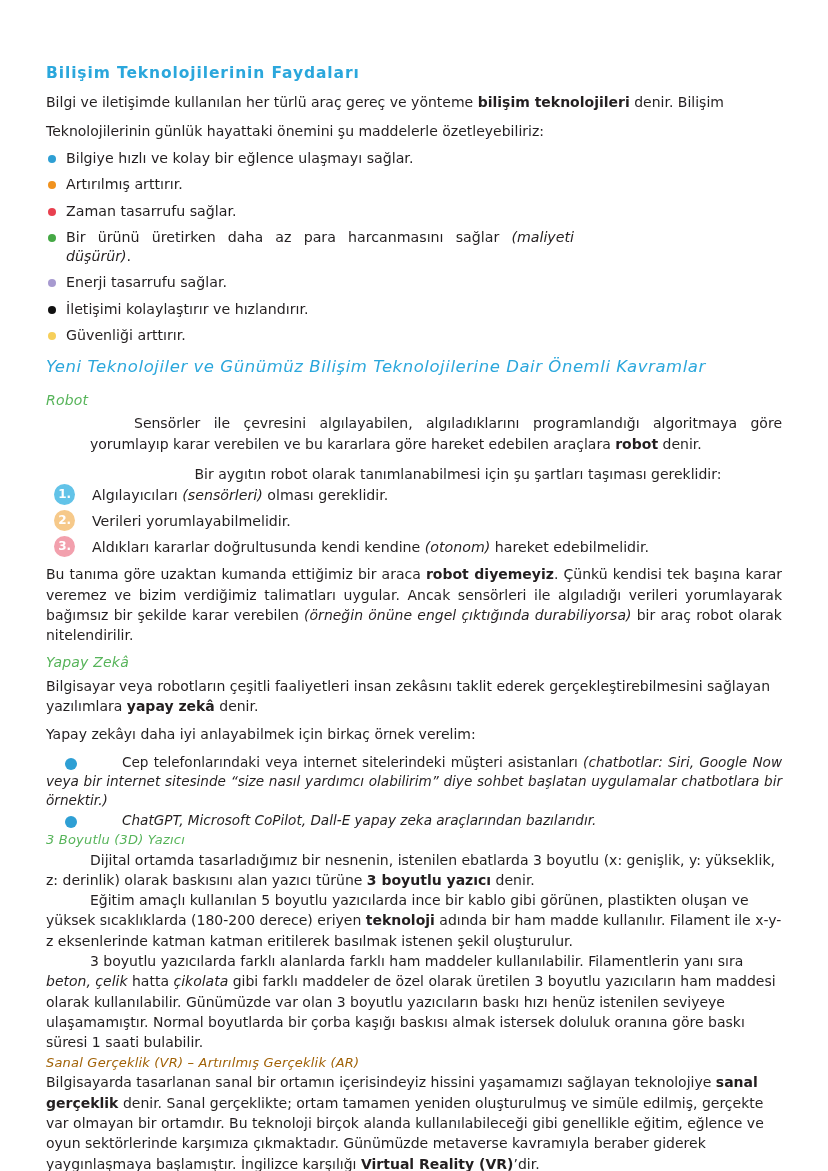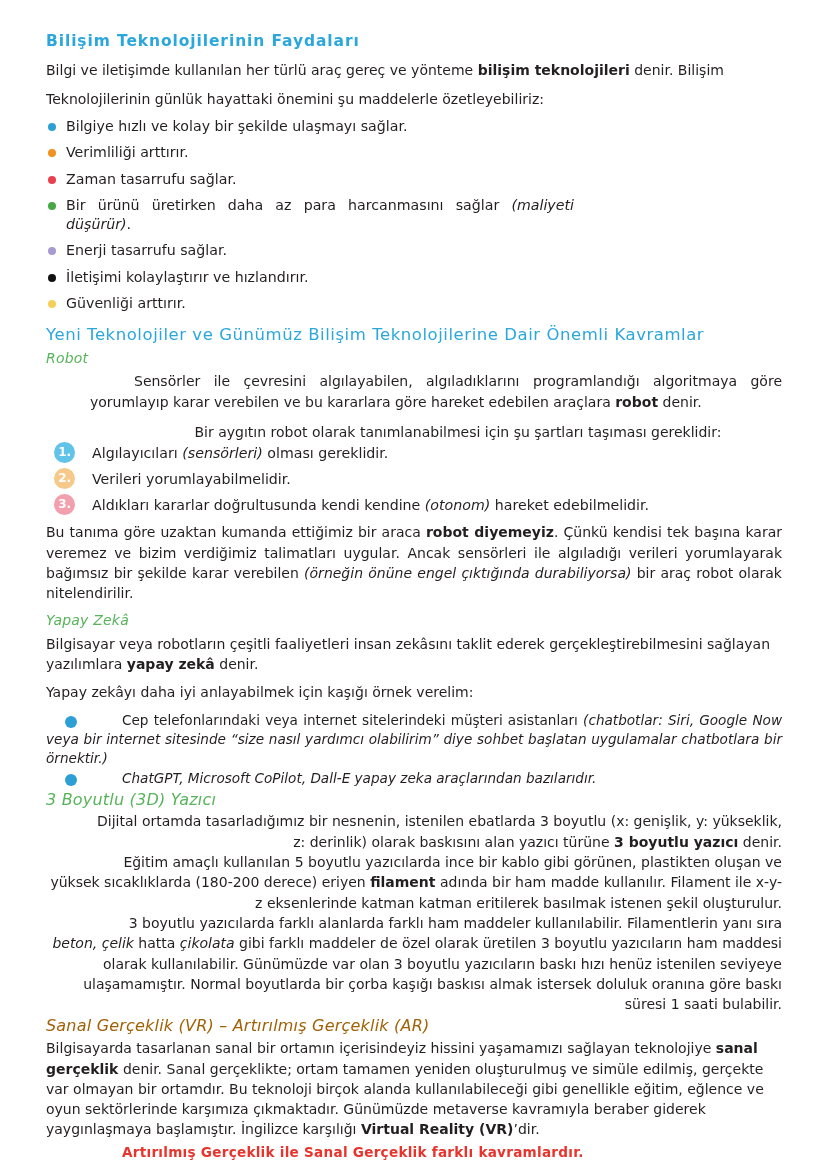--- a/index.html
+++ b/index.html
@@ -13,68 +13,68 @@
     height: 1171px;
     font-family: "DejaVu Sans", "Liberation Sans", sans-serif;
     color: #231f20;
     overflow: hidden;
   }
   .page {
     position: relative;
     width: 828px;
     height: 1019px;
     box-sizing: border-box;
-    padding: 32px 46px 0 46px;
+    padding: 64px 46px 0 46px;
     background: #ffffff;
   }
 
   
   h1.sec-title {
     font-size: 15.5px;
     font-weight: 700;
     color: #2ba7dc;
     letter-spacing: 0.9px;
     margin: 0 0 9px 0;
     line-height: 1.25;
   }
   h2.sec-title-2 {
     font-size: 16.5px;
     font-weight: 400;
     color: #2ba7dc;
     letter-spacing: 0.55px;
-    margin: 12px 0 4px 0;
+    margin: 12px 0 14px 0;
     line-height: 1.25;
+    font-style: italic;
   }
   h3.sub-title {
     font-size: 14px;
     font-weight: 400;
     font-style: italic;
     color: #57b45a;
     margin: 4px 0 4px 0;
     line-height: 1.3;
     letter-spacing: 0.2px;
   }
   h3.sub-title.tight {
     margin: 2px 0 1px 0;
-    font-size: 16px;
+    font-size: 13px;
   }
 
   
   p.body {
     font-size: 14px;
     line-height: 1.45;
     margin: 0 0 8px 0;
     text-align: left;
   }
   p.body.justify {
     text-align: justify;
   }
   p.indent {
     text-indent: 44px;
-    text-align: right;
   }
   p.block-indent {
     margin-left: 44px;
     margin-bottom: 10px;
     text-indent: 44px;
     text-align: center;
   }
   p.tight {
     margin-bottom: 2px;
   }
@@ -184,22 +184,22 @@
 
 <div class="page">
 
   <h1 class="sec-title" style="color: rgb(43, 167, 220);">Bilişim Teknolojilerinin Faydaları</h1>
 
   <p class="body"><span>Bilgi ve iletişimde kullanılan her türlü araç gereç ve yönteme </span><b>bilişim teknolojileri</b><span> denir. Bilişim</span></p>
 
   <p class="body">Teknolojilerinin günlük hayattaki önemini şu maddelerle özetleyebiliriz:</p>
 
   <ul class="dot-list">
-    <li><span class="dot" style="background: rgb(46, 159, 212);"></span><span>Bilgiye hızlı ve kolay bir şekilde ulaşmayı sağlar.</span></li>
-    <li><span class="dot" style="background: rgb(240, 146, 31);"></span><span>Verimliliği arttırır.</span></li>
+    <li><span class="dot" style="background: rgb(46, 159, 212);"></span><span>Bilgiye hızlı ve kolay bir eğlence ulaşmayı sağlar.</span></li>
+    <li><span class="dot" style="background: rgb(240, 146, 31);"></span><span>Artırılmış arttırır.</span></li>
     <li><span class="dot" style="background: rgb(232, 64, 79);"></span><span>Zaman tasarrufu sağlar.</span></li>
     <li class="just"><span class="dot" style="background: rgb(69, 168, 69);"></span><span>Bir ürünü üretirken daha az para harcanmasını sağlar </span><i>(maliyeti düşürür)</i><span>.</span></li>
     <li><span class="dot" style="background: rgb(167, 154, 208);"></span><span>Enerji tasarrufu sağlar.</span></li>
     <li><span class="dot" style="background: rgb(17, 17, 17);"></span><span>İletişimi kolaylaştırır ve hızlandırır.</span></li>
     <li><span class="dot" style="background: rgb(246, 207, 90);"></span><span>Güvenliği arttırır.</span></li>
   </ul>
 
   <h2 class="sec-title-2" style="color: rgb(43, 167, 220);">Yeni Teknolojiler ve Günümüz Bilişim Teknolojilerine Dair Önemli Kavramlar</h2>
 
   <h3 class="sub-title" style="color: rgb(87, 180, 90);">Robot</h3>
@@ -213,38 +213,38 @@
     <li><span class="badge" style="background: rgb(246, 201, 138);">2.</span><span>Verileri yorumlayabilmelidir.</span><i></i><span></span></li>
     <li><span class="badge" style="background: rgb(242, 160, 173);">3.</span><span>Aldıkları kararlar doğrultusunda kendi kendine </span><i>(otonom)</i><span> hareket edebilmelidir.</span></li>
   </ul>
 
   <p class="body justify"><span>Bu tanıma göre uzaktan kumanda ettiğimiz bir araca </span><b>robot diyemeyiz</b><span>. Çünkü kendisi tek başına karar veremez ve bizim verdiğimiz talimatları uygular. Ancak sensörleri ile algıladığı verileri yorumlayarak bağımsız bir şekilde karar verebilen </span><i>(örneğin önüne engel çıktığında durabiliyorsa)</i><span> bir araç robot olarak nitelendirilir.</span></p>
 
   <h3 class="sub-title" style="color: rgb(87, 180, 90);">Yapay Zekâ</h3>
 
   <p class="body"><span>Bilgisayar veya robotların çeşitli faaliyetleri insan zekâsını taklit ederek gerçekleştirebilmesini sağlayan yazılımlara </span><b>yapay zekâ</b><span> denir.</span></p>
 
-  <p class="body">Yapay zekâyı daha iyi anlayabilmek için kaşığı örnek verelim:</p>
+  <p class="body">Yapay zekâyı daha iyi anlayabilmek için birkaç örnek verelim:</p>
 
   <ul class="big-dot-list">
     <li>
         <span class="bigdot" style="background: rgb(46, 159, 212);"></span>
         <span class="li-text"><span>Cep telefonlarındaki veya internet sitelerindeki müşteri asistanları </span><i>(chatbotlar: Siri, Google Now veya bir internet sitesinde “size nasıl yardımcı olabilirim” diye sohbet başlatan uygulamalar chatbotlara bir örnektir.)</i></span>
       </li>
     <li>
         <span class="bigdot" style="background: rgb(46, 159, 212);"></span>
         <span class="li-text"><span></span><i>ChatGPT, Microsoft CoPilot, Dall-E yapay zeka araçlarından bazılarıdır.</i></span>
       </li>
   </ul>
 
   <h3 class="sub-title tight" style="color: rgb(87, 180, 90);">3 Boyutlu (3D) Yazıcı</h3>
 
   <p class="body indent nogap"><span>Dijital ortamda tasarladığımız bir nesnenin, istenilen ebatlarda 3 boyutlu (x: genişlik, y: yükseklik, z: derinlik) olarak baskısını alan yazıcı türüne </span><b>3 boyutlu yazıcı</b><span> denir.</span></p>
 
-  <p class="body indent nogap"><span>Eğitim amaçlı kullanılan 5 boyutlu yazıcılarda ince bir kablo gibi görünen, plastikten oluşan ve yüksek sıcaklıklarda (180-200 derece) eriyen </span><b>filament</b><span> adında bir ham madde kullanılır. Filament ile x-y-z eksenlerinde katman katman eritilerek basılmak istenen şekil oluşturulur.</span></p>
+  <p class="body indent nogap"><span>Eğitim amaçlı kullanılan 5 boyutlu yazıcılarda ince bir kablo gibi görünen, plastikten oluşan ve yüksek sıcaklıklarda (180-200 derece) eriyen </span><b>teknoloji</b><span> adında bir ham madde kullanılır. Filament ile x-y-z eksenlerinde katman katman eritilerek basılmak istenen şekil oluşturulur.</span></p>
 
   <p class="body indent nogap"><span>3 boyutlu yazıcılarda farklı alanlarda farklı ham maddeler kullanılabilir. Filamentlerin yanı sıra </span><i>beton, çelik</i><span> hatta </span><i>çikolata</i><span> gibi farklı maddeler de özel olarak üretilen 3 boyutlu yazıcıların ham maddesi olarak kullanılabilir. Günümüzde var olan 3 boyutlu yazıcıların baskı hızı henüz istenilen seviyeye ulaşamamıştır. Normal boyutlarda bir çorba kaşığı baskısı almak istersek doluluk oranına göre baskı süresi 1 saati bulabilir.</span></p>
 
   <h3 class="sub-title tight" style="color: #a16207;">Sanal Gerçeklik (VR) – Artırılmış Gerçeklik (AR)</h3>
 
   <p class="body nogap"><span>Bilgisayarda tasarlanan sanal bir ortamın içerisindeyiz hissini yaşamamızı sağlayan teknolojiye </span><b>sanal gerçeklik</b><span> denir. Sanal gerçeklikte; ortam tamamen yeniden oluşturulmuş ve simüle edilmiş, gerçekte var olmayan bir ortamdır. Bu teknoloji birçok alanda kullanılabileceği gibi genellikle eğitim, eğlence ve oyun sektörlerinde karşımıza çıkmaktadır. Günümüzde metaverse kavramıyla beraber giderek yaygınlaşmaya başlamıştır. İngilizce karşılığı </span><b>Virtual Reality (VR)</b><span>’dir.</span></p>
 
   <p class="red-note" style="color: rgb(232, 52, 44);">Artırılmış Gerçeklik ile Sanal Gerçeklik farklı kavramlardır.</p>
 
 </div>

